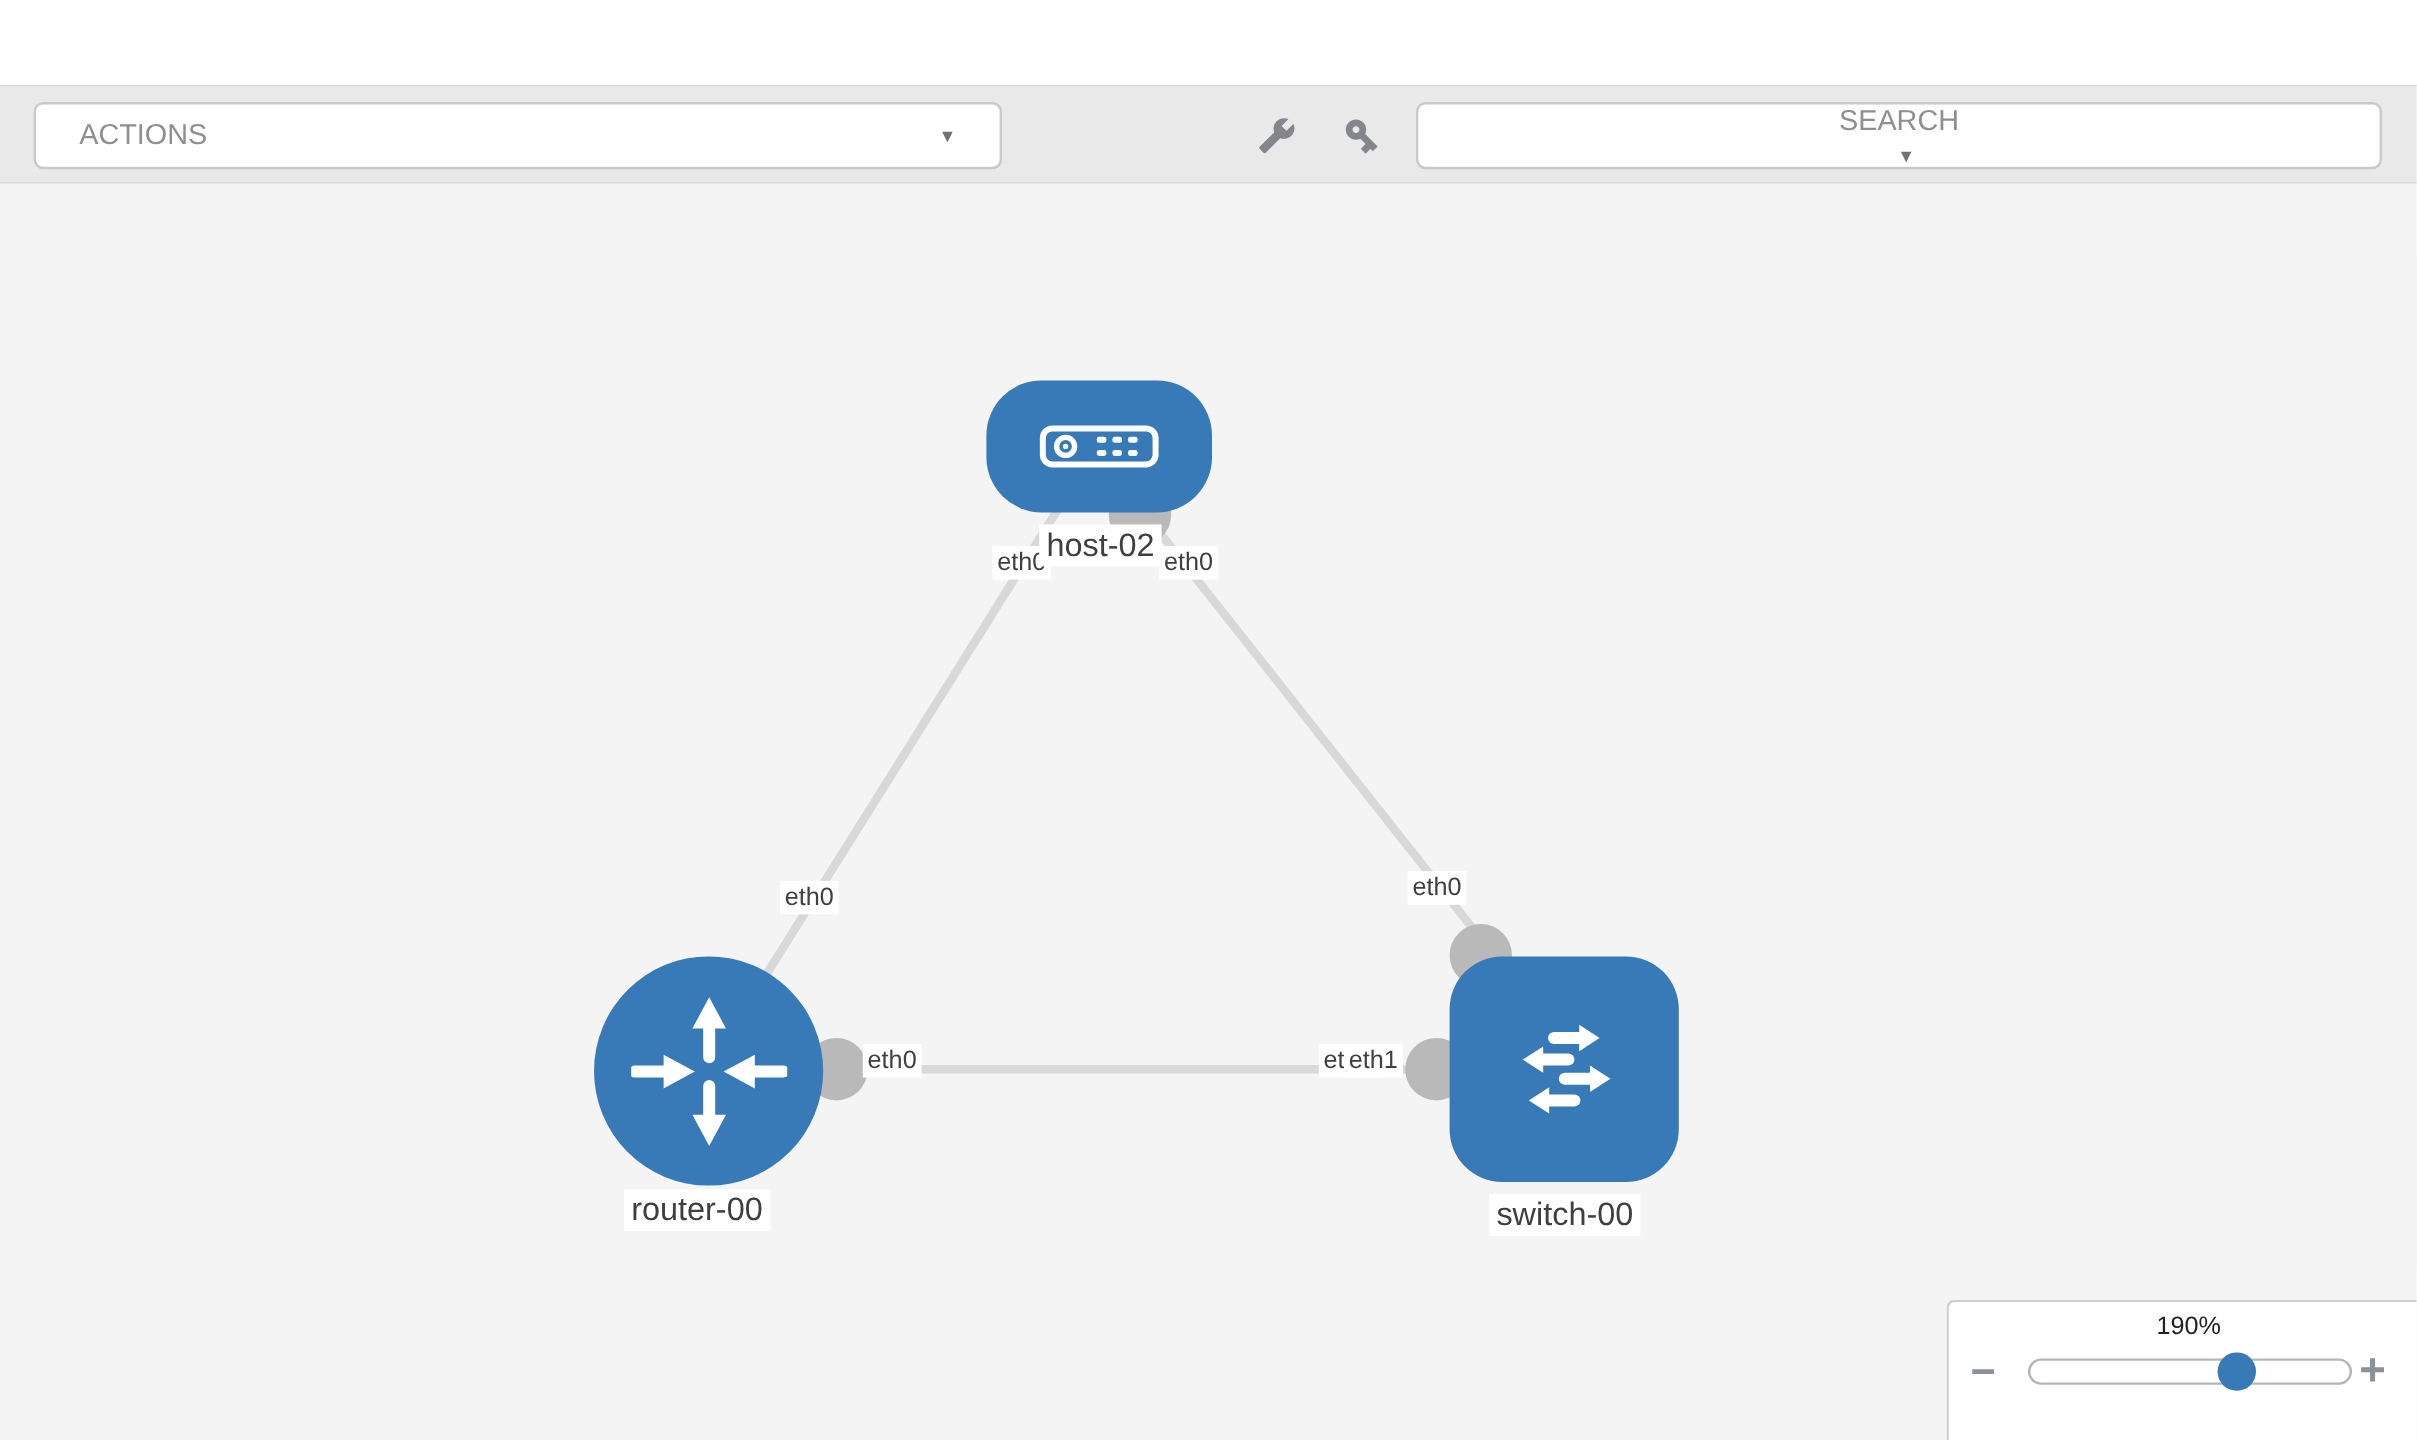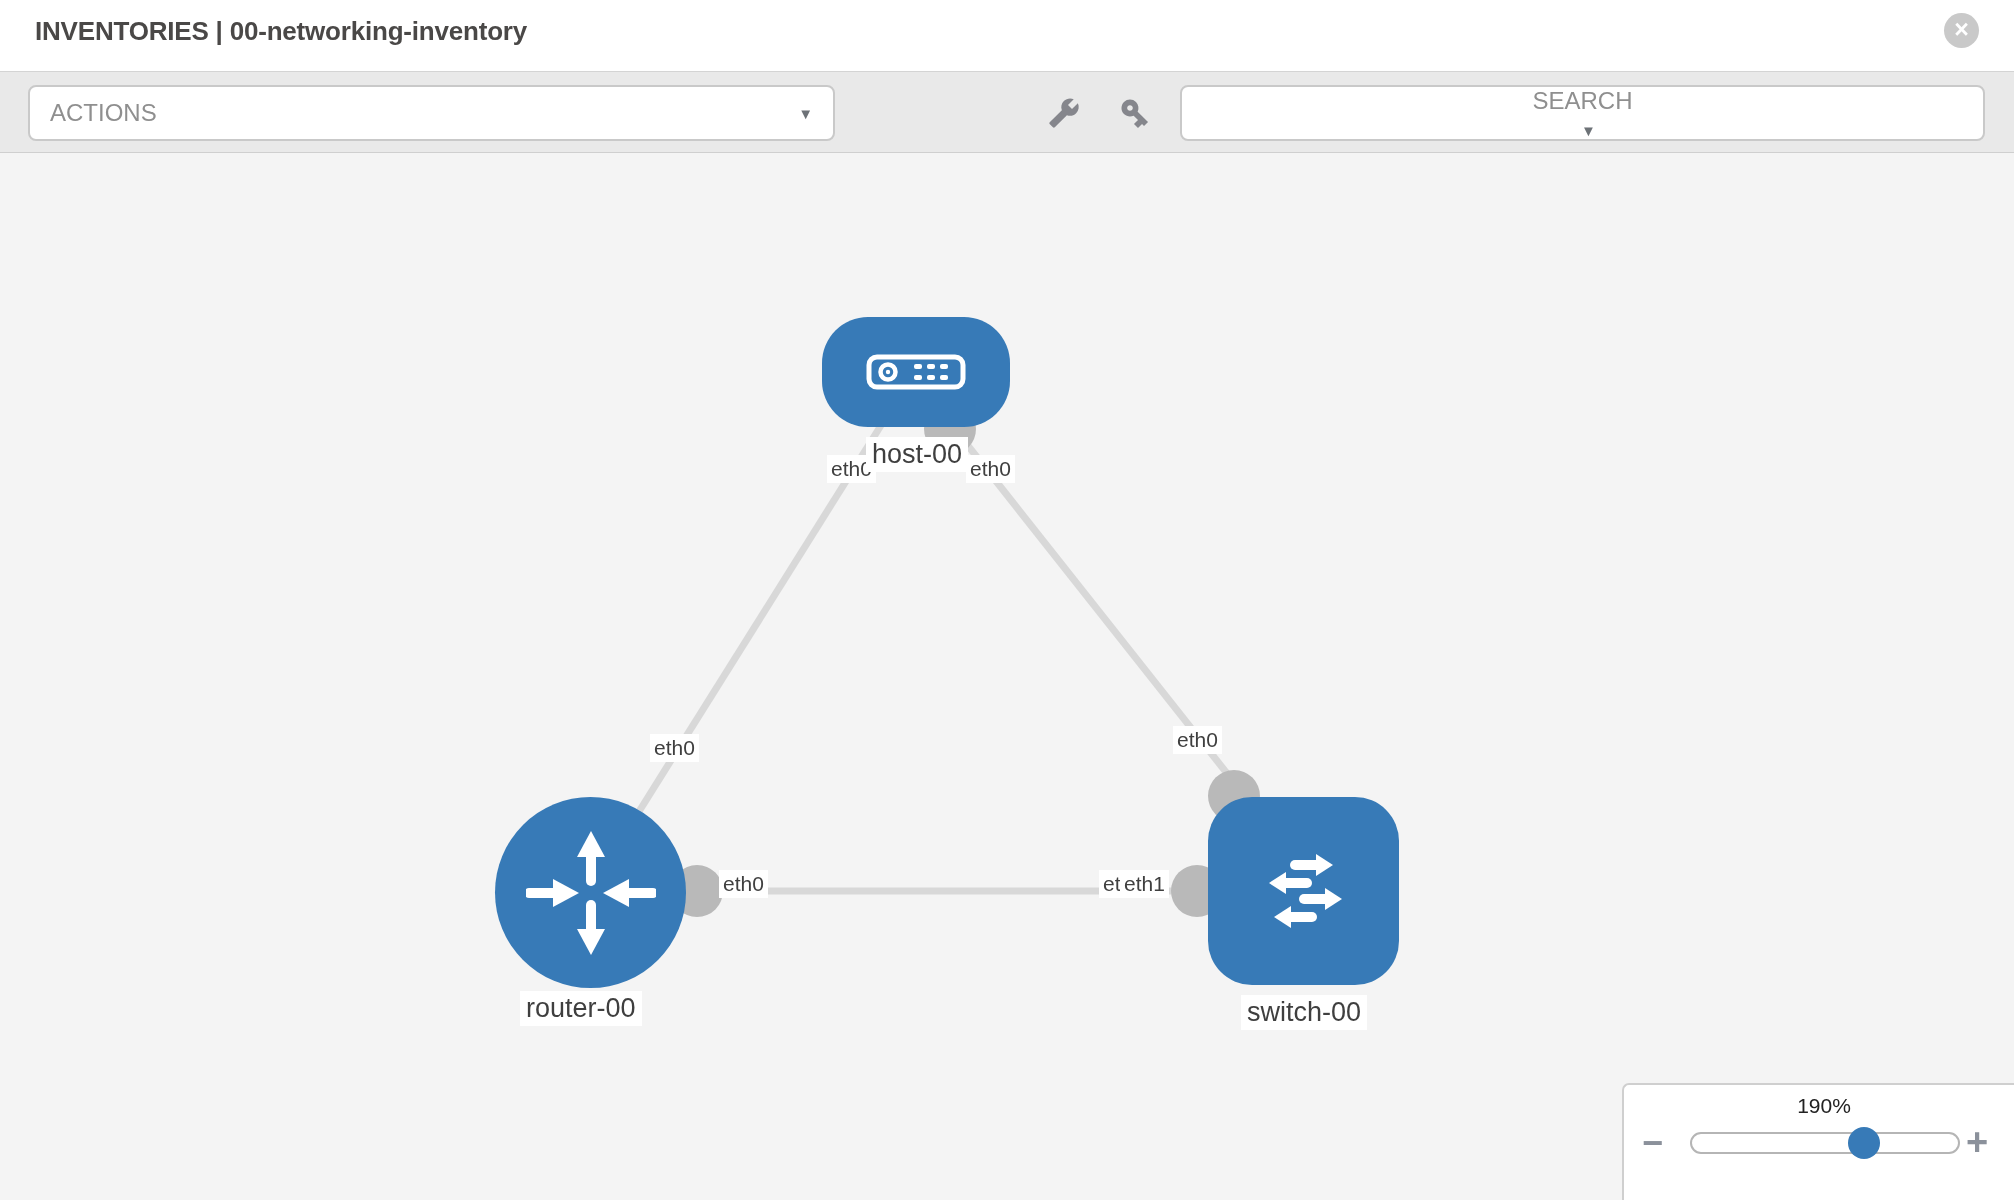--- a/index.html
+++ b/index.html
@@ -11,21 +11,21 @@
   .header { position:absolute; left:0; top:0; width:2014px; height:71px; background:#fff; }
   .page-title { position:absolute; left:35px; top:16px; font-size:26px; font-weight:700; color:#4a4847; letter-spacing:-0.2px; }
   .close-btn { position:absolute; left:1944px; top:13px; width:35px; height:35px; border:none; border-radius:50%;
     background:#c9c9c9; color:#fff; cursor:pointer; display:flex; align-items:center; justify-content:center; }
   .close-btn span { font-size:25px; font-weight:800; line-height:1; transform:translateY(-1px); }
 
   
   .toolbar { position:absolute; left:0; top:71px; width:2014px; height:82px; background:#e9e9e9;
     border-top:1px solid #d4d4d4; border-bottom:1px solid #cfcfcf; }
   .selectbox { position:absolute; top:13px; height:56px; background:#fff; border:2px solid #c9c9c9;
-    border-radius:8px; display:flex; align-items:center; padding:0 20px; cursor:pointer; }
+    border-radius:8px; display:flex; align-items:center; padding:0 36px; cursor:pointer; }
   .selectbox .ph { font-size:24px; color:#8f8f8f; flex:1; }
   .selectbox .caret { font-size:15px; color:#6d7277; margin-left:12px; }
   .actions-box { left:28px; width:807px; }
   .search-box { left:1180px; width:805px;flex-direction:column; }
   .tool-btn { position:absolute; top:24px; width:36px; height:34px; background:none; border:none; cursor:pointer; }
   .tool-btn svg { display:block; }
   .wrench-btn { left:1048px; }
   .key-btn { left:1118px; }
 
   
@@ -51,26 +51,20 @@
   .zoom-track { position:absolute; left:66px; top:47px; width:270px; height:22px; background:#fff;
     border:2px solid #b5b5b5; border-radius:11px; cursor:pointer; }
   .zoom-handle { position:absolute; left:156px; top:-7px; width:32px; height:32px; border-radius:50%;
     background:#377ab7; cursor:grab; }
 </style>
 </head>
 <body>
 
 <div id="app">
 
-  <div class="header">
-    <div class="page-title">INVENTORIES | 00-networking-inventory</div>
-    <button class="close-btn">
-      <span>×</span>
-    </button>
-  </div>
 
   <div class="toolbar">
     <div class="selectbox actions-box">
       <span class="ph">ACTIONS</span>
       <span class="caret">▼</span>
     </div>
     <button class="tool-btn wrench-btn">
       <svg width="32" height="32" viewBox="0 0 24 24">
         <g transform="scale(-1,1) translate(-24,0)">
           <path fill="#85868c" d="M22.7 19l-9.1-9.1c.9-2.3.4-5-1.5-6.9-2-2-5-2.4-7.4-1.3L9 6 6 9 1.6 4.7C.4 7.1.9 10.1 2.9 12.1c1.9 1.9 4.6 2.4 6.9 1.5l9.1 9.1c.4.4 1 .4 1.4 0l2.3-2.3c.5-.4.5-1.1.1-1.4z"></path>
@@ -149,21 +143,21 @@
     </div>
 
     <div class="chip if-chip" style="left:827px; top:302px;">eth0</div>
     <div class="chip if-chip" style="left:966px; top:302px;">eth0</div>
     <div class="chip if-chip" style="left:650px; top:581px;">eth0</div>
     <div class="chip if-chip" style="left:1173px; top:573px;">eth0</div>
     <div class="chip if-chip" style="left:719px; top:717px;">eth0</div>
     <div class="chip if-chip" style="left:1099px; top:717px;">eth1</div>
     <div class="chip if-chip if-front" style="left:1120px; top:717px;">eth1</div>
 
-    <div class="chip node-chip" style="left:866px; top:284px;">host-00</div>
+    <div class="chip node-chip" style="left:866px; top:284px;">host-02</div>
     <div class="chip node-chip" style="left:520px; top:838px;">router-00</div>
     <div class="chip node-chip" style="left:1241px; top:842px;">switch-00</div>
   </div>
 
   <div class="zoom-panel">
     <div class="zoom-level">190%</div>
     <button class="zoom-minus">−</button>
     <div class="zoom-track">
       <div class="zoom-handle"></div>
     </div>

